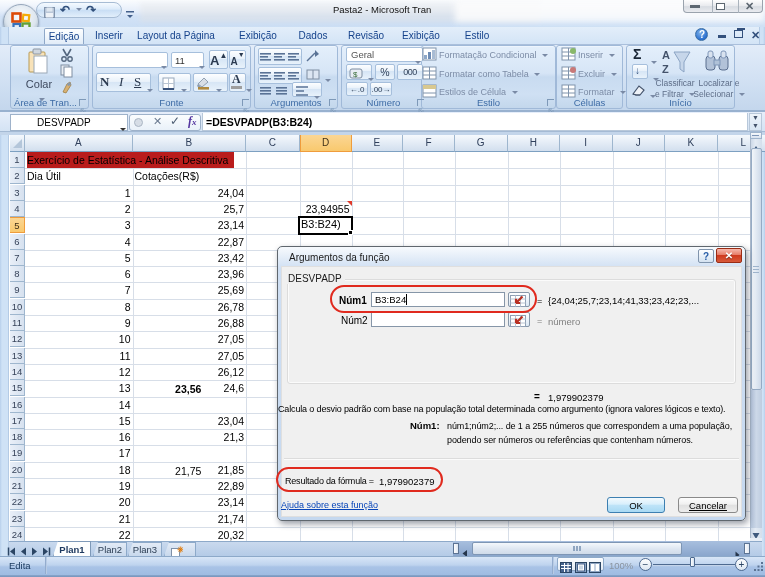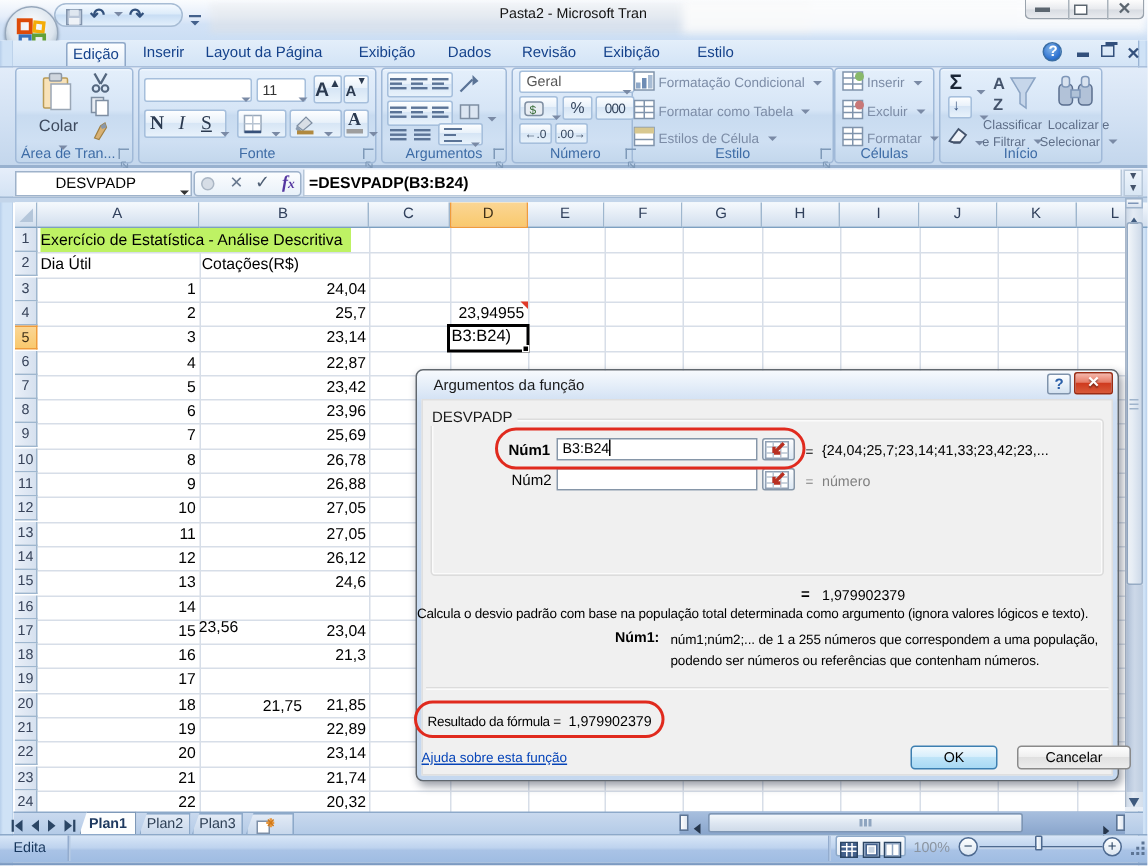--- a/index.html
+++ b/index.html
@@ -373,21 +373,21 @@
 <div class="rh" style="top:380.2px;height:16.0px;line-height:16px;">15</div>
 <div class="rh" style="top:396.5px;height:16.0px;line-height:16px;">16</div>
 <div class="rh" style="top:412.8px;height:16.0px;line-height:16px;">17</div>
 <div class="rh" style="top:429.1px;height:16.0px;line-height:16px;">18</div>
 <div class="rh" style="top:445.4px;height:16.0px;line-height:16px;">19</div>
 <div class="rh" style="top:461.7px;height:16.0px;line-height:16px;">20</div>
 <div class="rh" style="top:478.0px;height:16.0px;line-height:16px;">21</div>
 <div class="rh" style="top:494.3px;height:16.0px;line-height:16px;">22</div>
 <div class="rh" style="top:510.6px;height:16.0px;line-height:16px;">23</div>
 <div class="rh" style="top:526.9px;height:16.0px;line-height:16px;">24</div>
-<div class="cell" style="left:27px;top:152px;background:#bef264;padding-right:6px;">Exercício de Estatística - Análise Descritiva</div>
+<div class="cell" style="left:27px;top:152px;background:#b91c1c;padding-right:6px;">Exercício de Estatística - Análise Descritiva</div>
 <div class="cell" style="left:27.0px;top:168.3px;font-weight:normal;">Dia Útil</div>
 <div class="cell" style="left:134.5px;top:168.3px;font-weight:normal;">Cotações(R$)</div>
 <div class="cell" style="left:25.0px;top:184.6px;width:105.5px;text-align:right;font-weight:normal;">1</div>
 <div class="cell" style="left:132.5px;top:184.6px;width:111.5px;text-align:right;font-weight:normal;">24,04</div>
 <div class="cell" style="left:25.0px;top:200.9px;width:105.5px;text-align:right;font-weight:normal;">2</div>
 <div class="cell" style="left:132.5px;top:200.9px;width:111.5px;text-align:right;font-weight:normal;">25,7</div>
 <div class="cell" style="left:25.0px;top:217.2px;width:105.5px;text-align:right;font-weight:normal;">3</div>
 <div class="cell" style="left:132.5px;top:217.2px;width:111.5px;text-align:right;font-weight:normal;">23,14</div>
 <div class="cell" style="left:25.0px;top:233.5px;width:105.5px;text-align:right;font-weight:normal;">4</div>
 <div class="cell" style="left:132.5px;top:233.5px;width:111.5px;text-align:right;font-weight:normal;">22,87</div>
@@ -403,21 +403,21 @@
 <div class="cell" style="left:132.5px;top:315.0px;width:111.5px;text-align:right;font-weight:normal;">26,88</div>
 <div class="cell" style="left:25.0px;top:331.3px;width:105.5px;text-align:right;font-weight:normal;">10</div>
 <div class="cell" style="left:132.5px;top:331.3px;width:111.5px;text-align:right;font-weight:normal;">27,05</div>
 <div class="cell" style="left:25.0px;top:347.6px;width:105.5px;text-align:right;font-weight:normal;">11</div>
 <div class="cell" style="left:132.5px;top:347.6px;width:111.5px;text-align:right;font-weight:normal;">27,05</div>
 <div class="cell" style="left:25.0px;top:363.9px;width:105.5px;text-align:right;font-weight:normal;">12</div>
 <div class="cell" style="left:132.5px;top:363.9px;width:111.5px;text-align:right;font-weight:normal;">26,12</div>
 <div class="cell" style="left:25.0px;top:380.2px;width:105.5px;text-align:right;font-weight:normal;">13</div>
 <div class="cell" style="left:132.5px;top:380.2px;width:111.5px;text-align:right;font-weight:normal;">24,6</div>
 <div class="cell" style="left:25.0px;top:396.5px;width:105.5px;text-align:right;font-weight:normal;">14</div>
-<div class="cell" style="left:132.5px;top:410px;width:111.5px;text-align:left;font-weight:normal;">23,56</div>
+<div class="cell" style="left:132.5px;top:381px;width:111.5px;text-align:center;font-weight:bold;">23,56</div>
 <div class="cell" style="left:25.0px;top:412.8px;width:105.5px;text-align:right;font-weight:normal;">15</div>
 <div class="cell" style="left:132.5px;top:412.8px;width:111.5px;text-align:right;font-weight:normal;">23,04</div>
 <div class="cell" style="left:25.0px;top:429.1px;width:105.5px;text-align:right;font-weight:normal;">16</div>
 <div class="cell" style="left:132.5px;top:429.1px;width:111.5px;text-align:right;font-weight:normal;">21,3</div>
 <div class="cell" style="left:25.0px;top:445.4px;width:105.5px;text-align:right;font-weight:normal;">17</div>
 <div class="cell" style="left:132.5px;top:463px;width:111.5px;text-align:center;font-weight:normal;">21,75</div>
 <div class="cell" style="left:25.0px;top:461.7px;width:105.5px;text-align:right;font-weight:normal;">18</div>
 <div class="cell" style="left:132.5px;top:461.7px;width:111.5px;text-align:right;font-weight:normal;">21,85</div>
 <div class="cell" style="left:25.0px;top:478.0px;width:105.5px;text-align:right;font-weight:normal;">19</div>
 <div class="cell" style="left:132.5px;top:478.0px;width:111.5px;text-align:right;font-weight:normal;">22,89</div>
@@ -568,15 +568,15 @@
 <div class="a" style="left:534px;top:391px;font-size:10px;color:#000;font-weight:bold;">=</div>
 <div class="a" style="left:548px;top:392px;font-size:9.5px;color:#000;">1,979902379</div>
 <div class="a" style="left:278px;top:404px;font-size:9px;letter-spacing:-0.15px;color:#000;white-space:nowrap;">Calcula o desvio padrão com base na população total determinada como argumento (ignora valores lógicos e texto).</div>
 <div class="a" style="left:410px;top:420px;font-size:9.5px;font-weight:bold;color:#000;">Núm1:</div>
 <div class="a" style="left:447px;top:420px;font-size:9px;letter-spacing:-0.1px;color:#000;line-height:13.5px;white-space:nowrap;">núm1;núm2;... de 1 a 255 números que correspondem a uma população,<br>podendo ser números ou referências que contenham números.</div>
 <div class="a" style="left:284px;top:458px;width:455px;height:2px;border-top:1px solid #dcdcdc;border-bottom:1px solid #fbfbfb;"></div>
 <div class="a" style="left:285px;top:476px;font-size:9px;letter-spacing:-0.2px;color:#000;">Resultado da fórmula =</div>
 <div class="a" style="left:379px;top:476px;font-size:9.5px;color:#000;">1,979902379</div>
 <div class="a" style="left:281px;top:500px;font-size:9px;color:#0644b8;text-decoration:underline;">Ajuda sobre esta função</div>
 <div class="a" style="left:607px;top:497px;width:58px;height:16px;background:linear-gradient(#f2f9fd,#d8effc 45%,#bfe4f8 50%,#a8d9f4);border:1px solid #3c7fb1;border-radius:3px;font-size:9.5px;color:#000;text-align:center;line-height:15px;">OK</div>
-<div class="a" style="left:678px;top:497px;width:76px;height:16px;background:linear-gradient(#fdfdfd,#f0f0f0 45%,#e0e0e0 50%,#ececec);border:1px solid #8a8a8a;border-radius:3px;font-size:9.5px;color:#000;text-align:center;line-height:15px;">Cancelar</div>
+<div class="a" style="left:678px;top:497px;width:60px;height:16px;background:linear-gradient(#fdfdfd,#f0f0f0 45%,#e0e0e0 50%,#ececec);border:1px solid #8a8a8a;border-radius:3px;font-size:9.5px;color:#000;text-align:center;line-height:15px;text-decoration:underline;">Cancelar</div>
 
 <div class="a" style="left:330px;top:285px;width:207px;height:28px;border:2.5px solid #e02a1e;border-radius:14px;"></div>
 <div class="a" style="left:276px;top:467px;width:167px;height:25px;border:2.5px solid #e02a1e;border-radius:13px;"></div>
 </body></html>

